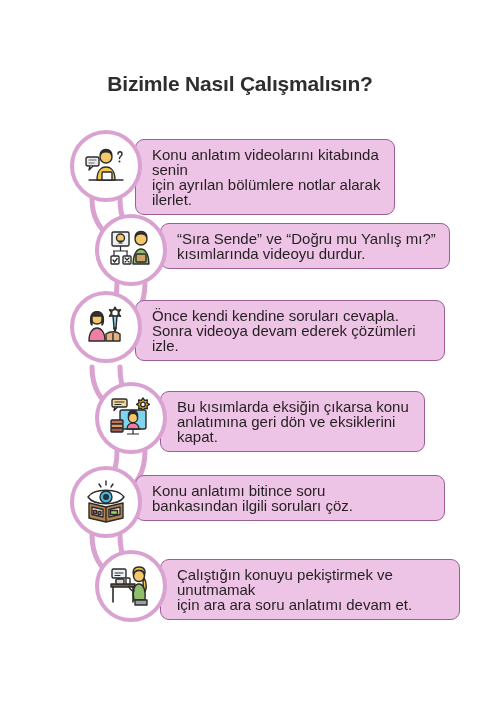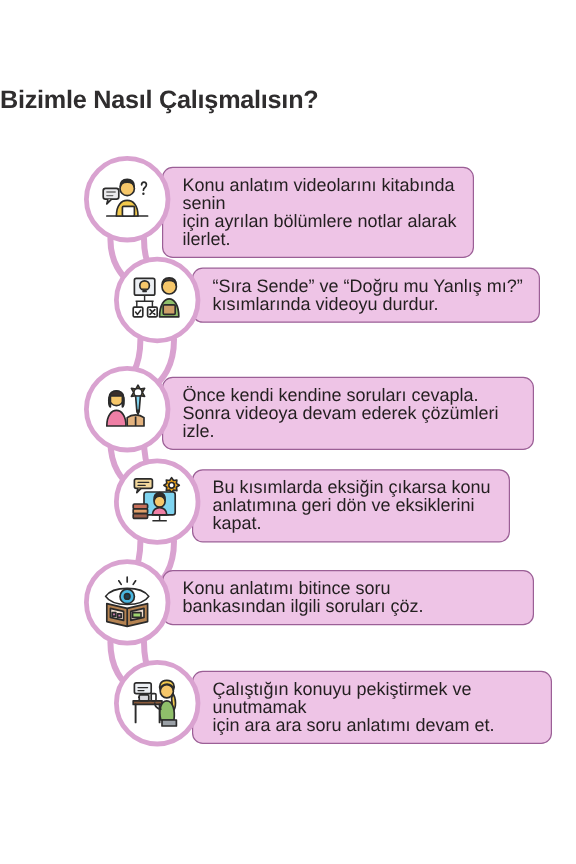--- a/index.html
+++ b/index.html
@@ -13,20 +13,21 @@
     font-family: "Liberation Sans", sans-serif;
     overflow: hidden;
     position: relative;
   }
 
   #page-title {
     position: absolute;
     left: 0;
     top: 72px;
     width: 480px;
+    text-align: center;
     font-size: 21px;
     font-weight: bold;
     color: #2f2d2e;
     letter-spacing: -0.2px;
   }
 
   #flow {
     position: absolute;
     left: 0;
     top: 130px;
@@ -160,21 +161,21 @@
           <rect x="29" y="28" width="10" height="8" rx="1" fill="#cfa06a"></rect>
         </g>
       </svg>
     </div>
     <div class="bubble" style="left:160px; right:30px;">
       <div class="bubble-text">“Sıra Sende” ve “Doğru mu Yanlış mı?”
 kısımlarında videoyu durdur.</div>
     </div>
   </div>
 
-  <div class="step" style="left:0; top:175px; width:480px;">
+  <div class="step" style="left:0; top:161px; width:480px;">
     <div class="marker" style="left:70px;">
       <svg class="icon-art" viewBox="0 0 48 48">
         <g stroke="#2b2b2b" stroke-width="1.4" stroke-linejoin="round">
           <circle cx="15" cy="15" r="6" fill="#f6c76a"></circle>
           <path d="M9 14 C9 7, 21 7, 21 14 C22 18, 21 22, 20 22 L20 13 L10 13 L10 22 C9 22, 8 18, 9 14 Z" fill="#3b2f2a"></path>
           <path d="M7 38 C7 29, 11 25, 15 25 C19 25, 23 29, 23 38 Z" fill="#ef7fa5"></path>
           <path d="M33 9 m-2 0 a2 2 0 1 0 4 0 a2 2 0 1 0 -4 0" fill="#f2b705"></path>
           <path d="M33 4 l1.8 3.3 3.7-.6 -1.9 3.3 1.9 3.3 -3.7-.6 -1.8 3.3 -1.8-3.3 -3.7.6 1.9-3.3 -1.9-3.3 3.7.6 Z" fill="#f2c94c"></path>
           <circle cx="33" cy="10" r="3.4" fill="#ffffff"></circle>
           <path d="M31 13 h4 l-1 12 -1 3 -1-3 Z" fill="#7fd4f0"></path>

